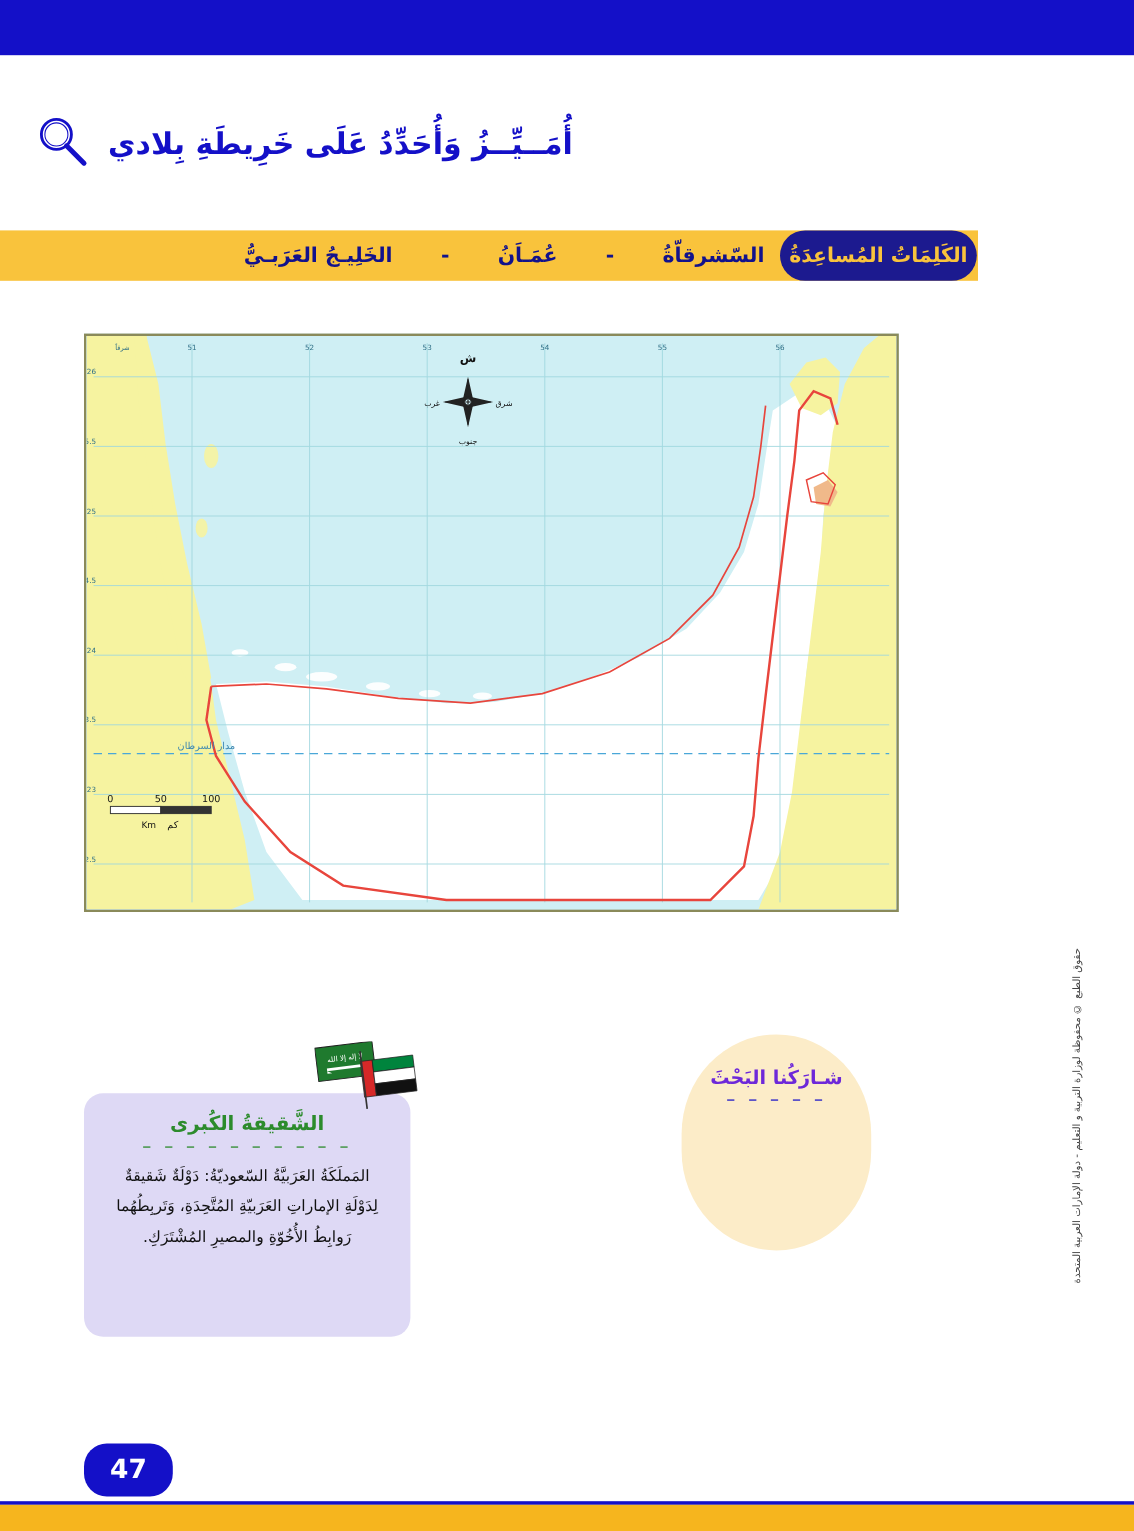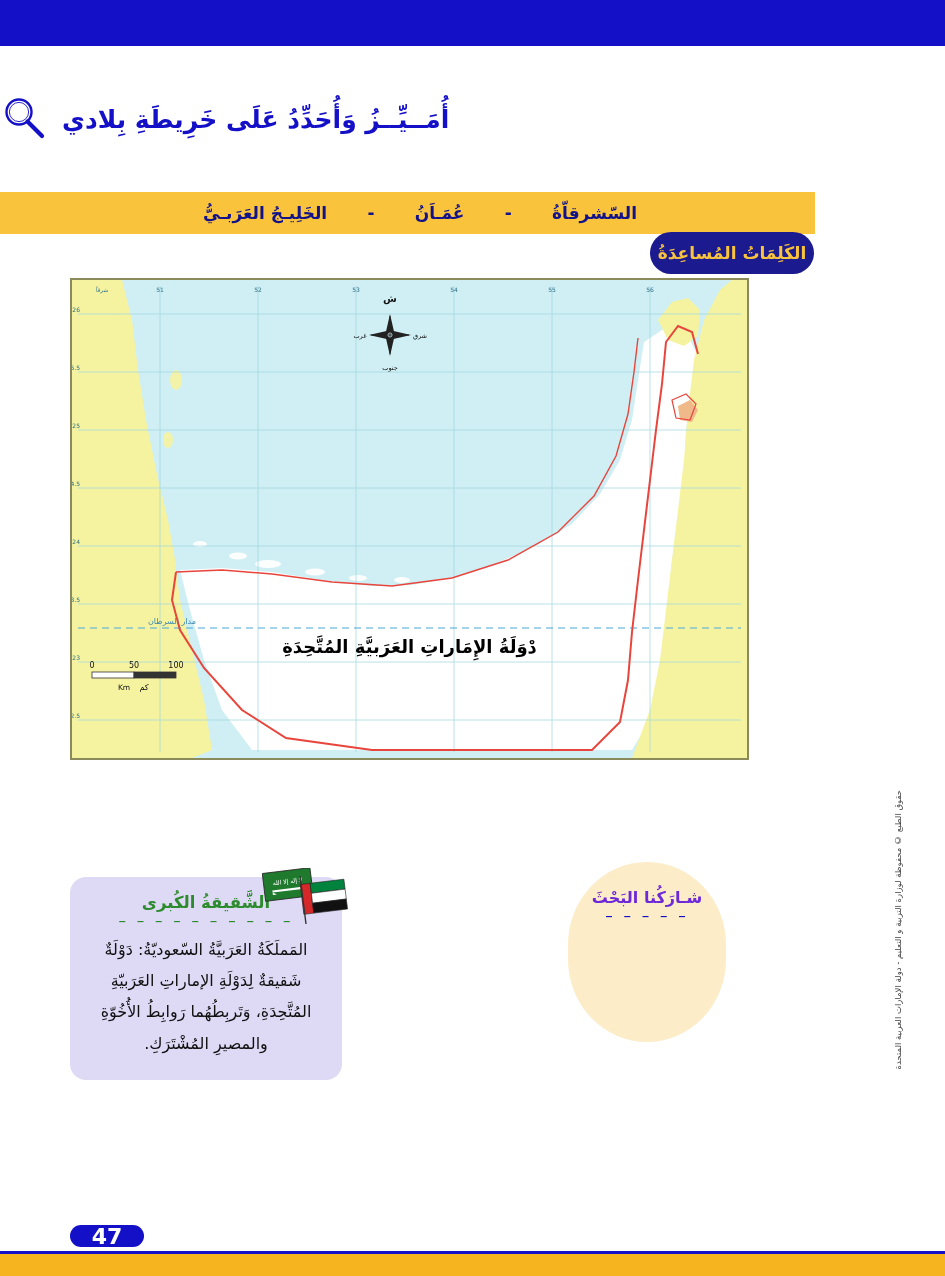--- a/index.html
+++ b/index.html
@@ -46,20 +46,21 @@
     position: absolute;
     top: 95px;
     left: 0;
     width: 860px;
     display: flex;
     flex-direction: row-reverse;
     align-items: center;
     justify-content: flex-start;
     gap: 14px;
     padding-right: 0;
+    padding-left: 28px;
   }
   .title-text {
     font-size: 25px;
     font-weight: bold;
     color: #1410c8;
     letter-spacing: 0px;
     direction: rtl;
     white-space: nowrap;
   }
   .magnifier {
@@ -90,21 +91,20 @@
     background: #1c1a8f;
     border-radius: 21px;
     color: #f9c33c;
     font-size: 17px;
     font-weight: bold;
     display: flex;
     align-items: center;
     justify-content: center;
     direction: rtl;
     box-sizing: border-box;
-    margin-top: 40px;
   }
   .words-list {
     position: absolute;
     top: 192px;
     right: 300px;
     width: 450px;
     height: 42px;
     display: flex;
     flex-direction: row;
     align-items: center;
@@ -158,21 +158,21 @@
     direction: rtl;
     writing-mode: vertical-rl;
     transform: rotate(180deg);
     white-space: nowrap;
     letter-spacing: 0px;
   }
 
   
   .box-purple {
     position: absolute;
-    top: 877px;
+    top: 911px;
     left: 70px;
     width: 272px;
     height: 203px;
     background: #ded9f5;
     border-radius: 16px;
     box-sizing: border-box;
     padding: 14px 18px 12px 18px;
     direction: rtl;
   }
   .box-purple .head {
@@ -186,21 +186,21 @@
     text-align: center;
     color: #2c8b2c;
     font-size: 15px;
     letter-spacing: 3px;
     margin: 4px 0 8px 0;
     line-height: 10px;
   }
   .box-purple .body {
     text-align: center;
     color: #111;
-    font-size: 16px;
+    font-size: 13px;
     line-height: 1.95;
   }
 
   .box-cream {
     position: absolute;
     top: 862px;
     left: 568px;
     width: 158px;
     height: 180px;
     background: #fcecc8;
@@ -233,21 +233,21 @@
     width: 90px;
     height: 60px;
   }
 
   
   .page-num {
     position: absolute;
     bottom: 29px;
     left: 70px;
     width: 74px;
-    height: 22px;
+    height: 44px;
     background: #1410c8;
     border-radius: 19px;
     color: #ffffff;
     font-size: 22px;
     font-weight: bold;
     display: flex;
     align-items: center;
     justify-content: center;
   }
 </style>
@@ -382,21 +382,20 @@
         <text x="8" y="148">25</text>
         <text x="8" y="206">24.5</text>
         <text x="8" y="264">24</text>
         <text x="8" y="322">23.5</text>
         <text x="8" y="380">23</text>
         <text x="8" y="438">22.5</text>
       </g>
       <text x="36" y="12" font-size="5.5" fill="#2f6f86" font-family="DejaVu Sans, sans-serif">شرقاً</text>
     </svg>
   </div>
-  <div class="map-caption">دْوَلَةُ الإِمَاراتِ العَرَبيَّةِ المُتَّحِدَةِ</div>
 
   <div class="side-copy">حقوق الطبع © محفوظة لوزارة التربية و التعليم - دولة الإمارات العربية المتحدة</div>
 
   <div class="box-purple">
     <div class="head">الشَّقيقةُ الكُبرى</div>
     <div class="dash-line">– – – – – – – – – –</div>
     <div class="body">المَملَكَةُ العَرَبيَّةُ السّعوديّةُ: دَوْلَةٌ شَقيقةٌ لِدَوْلَةِ الإماراتِ العَرَبيّةِ المُتَّحِدَةِ، وَتَربِطُهُما رَوابِطُ الأُخُوّةِ والمصيرِ المُشْتَرَكِ.</div>
   </div>
 
   <div class="flags">

